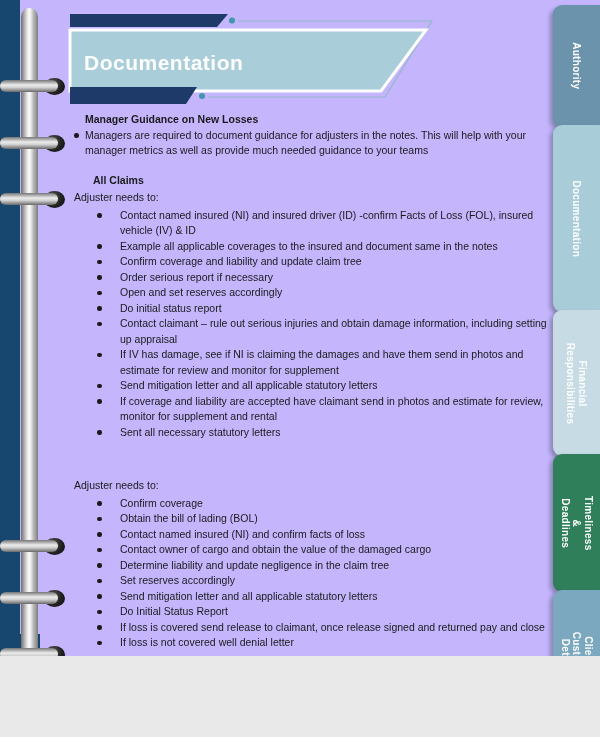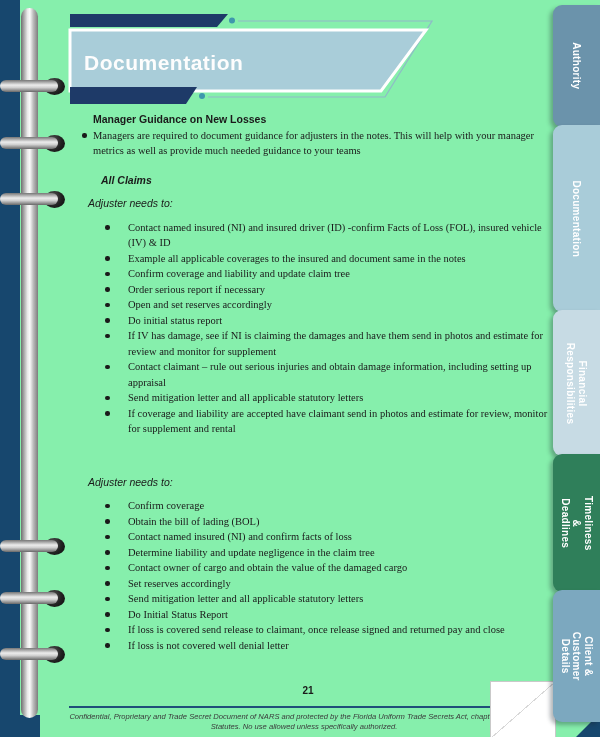--- a/index.html
+++ b/index.html
@@ -1,45 +1,45 @@
 <!DOCTYPE html>
 <html><head>
 <meta charset="utf-8">
 <style>
   html,body{margin:0;padding:0;background:#e9e9e9;}
-  .screen{position:relative;width:600px;height:737px;background:#86efac;overflow:hidden;
+  .screen{position:relative;width:600px;height:656px;background:#c4b5fd;overflow:hidden;
           font-family:"Liberation Sans",sans-serif;color:#1a1a1a;}
 
   
   .spine{position:absolute;left:0;top:0;width:20px;height:737px;background:#17476e;z-index:1;}
   .spine-foot{position:absolute;left:0;bottom:0;width:40px;height:22px;background:#17476e;z-index:1;}
   .rod{position:absolute;left:21px;top:8px;width:17px;height:710px;border-radius:9px;z-index:2;
        background:linear-gradient(to right,#6f6f6f 0%,#e9e9e9 38%,#fbfbfb 52%,#bdbdbd 72%,#7d7d7d 100%);}
   .ring{position:absolute;left:0;width:66px;height:17px;z-index:3;}
   .ring .clasp{position:absolute;left:44px;top:0;width:21px;height:17px;border-radius:50%;
        background:radial-gradient(circle at 38% 35%,#5a5a5a 0%,#222 55%,#0a0a0a 100%);}
   .ring .bar{position:absolute;left:0;top:2px;width:58px;height:12px;border-radius:6px;
        background:linear-gradient(to bottom,#767676 0%,#ececec 42%,#d2d2d2 62%,#686868 100%);}
 
   
   .banner{position:absolute;left:60px;top:10px;width:460px;height:106px;z-index:4;}
   .banner text{font-family:"Liberation Sans",sans-serif;font-weight:bold;font-size:21px;fill:#fdfdfd;letter-spacing:.5px;}
 
   
-  .content{position:absolute;left:80px;top:112px;width:480px;z-index:4;
+  .content{position:absolute;left:72px;top:112px;width:480px;z-index:4;
            font-size:10.5px;line-height:15.5px;}
   .content h3{margin:0;font-size:10.5px;line-height:15.5px;font-weight:700;}
-  .content p{margin:8px;}
+  .content p{margin:2px;}
   .sec1 h3{margin-left:13px;}
   .sec2,.sec3{}
   .sec2{margin-top:14px;}
   .sec3{margin-top:38px;}
-  .sec2 h3,.sec3 h3,.intro{margin-left:21px;font-style:italic;}
+  .sec2 h3,.sec3 h3,.intro{margin-left:21px;}
   ul{margin:0;padding:0;list-style:none;}
-  li{position:relative;font-family:Liberation Serif, serif;}
+  li{position:relative;}
   .outer li{padding-left:13px;}
   .outer li::before{content:"";position:absolute;left:2px;top:5.5px;width:4.5px;height:4.5px;border-radius:50%;background:#1a1a1a;}
   .inner li{padding-left:48px;}
   .inner li::before{content:"";position:absolute;left:25px;top:5.5px;width:4.5px;height:4.5px;border-radius:50%;background:#1a1a1a;}
 
   
   .tab{position:absolute;right:0;width:47px;border-radius:9px 0 0 9px;z-index:10;
        display:flex;align-items:center;justify-content:center;cursor:pointer;
        box-shadow:-3px 3px 4px rgba(30,40,50,.35);}
   .tab-label{transform:rotate(90deg);white-space:pre-line;text-align:center;
@@ -115,34 +115,35 @@
     <div class="sec2">
       <h3>All Claims</h3>
       <p class="intro">Adjuster needs to:</p>
       <ul class="inner">
           <li>Contact named insured (NI) and insured driver (ID) -confirm Facts of Loss (FOL), insured vehicle (IV) &amp; ID</li>
           <li>Example all applicable coverages to the insured and document same in the notes</li>
           <li>Confirm coverage and liability and update claim tree</li>
           <li>Order serious report if necessary</li>
           <li>Open and set reserves accordingly</li>
           <li>Do initial status report</li>
+          <li>Contact claimant – rule out serious injuries and obtain damage information, including setting up appraisal</li>
           <li>If IV has damage, see if NI is claiming the damages and have them send in photos and estimate for review and monitor for supplement</li>
-          <li>Contact claimant – rule out serious injuries and obtain damage information, including setting up appraisal</li>
           <li>Send mitigation letter and all applicable statutory letters</li>
           <li>If coverage and liability are accepted have claimant send in photos and estimate for review, monitor for supplement and rental</li>
+          <li>Sent all necessary statutory letters</li>
         </ul>
     </div>
     <div class="sec3">
       <p class="intro">Adjuster needs to:</p>
       <ul class="inner">
           <li>Confirm coverage</li>
           <li>Obtain the bill of lading (BOL)</li>
           <li>Contact named insured (NI) and confirm facts of loss</li>
+          <li>Contact owner of cargo and obtain the value of the damaged cargo</li>
           <li>Determine liability and update negligence in the claim tree</li>
-          <li>Contact owner of cargo and obtain the value of the damaged cargo</li>
           <li>Set reserves accordingly</li>
           <li>Send mitigation letter and all applicable statutory letters</li>
           <li>Do Initial Status Report</li>
           <li>If loss is covered send release to claimant, once release signed and returned pay and close</li>
           <li>If loss is not covered well denial letter</li>
         </ul>
     </div>
   </div>
 
   <div class="tab tab1" style="background-color: rgb(107, 147, 171);">

